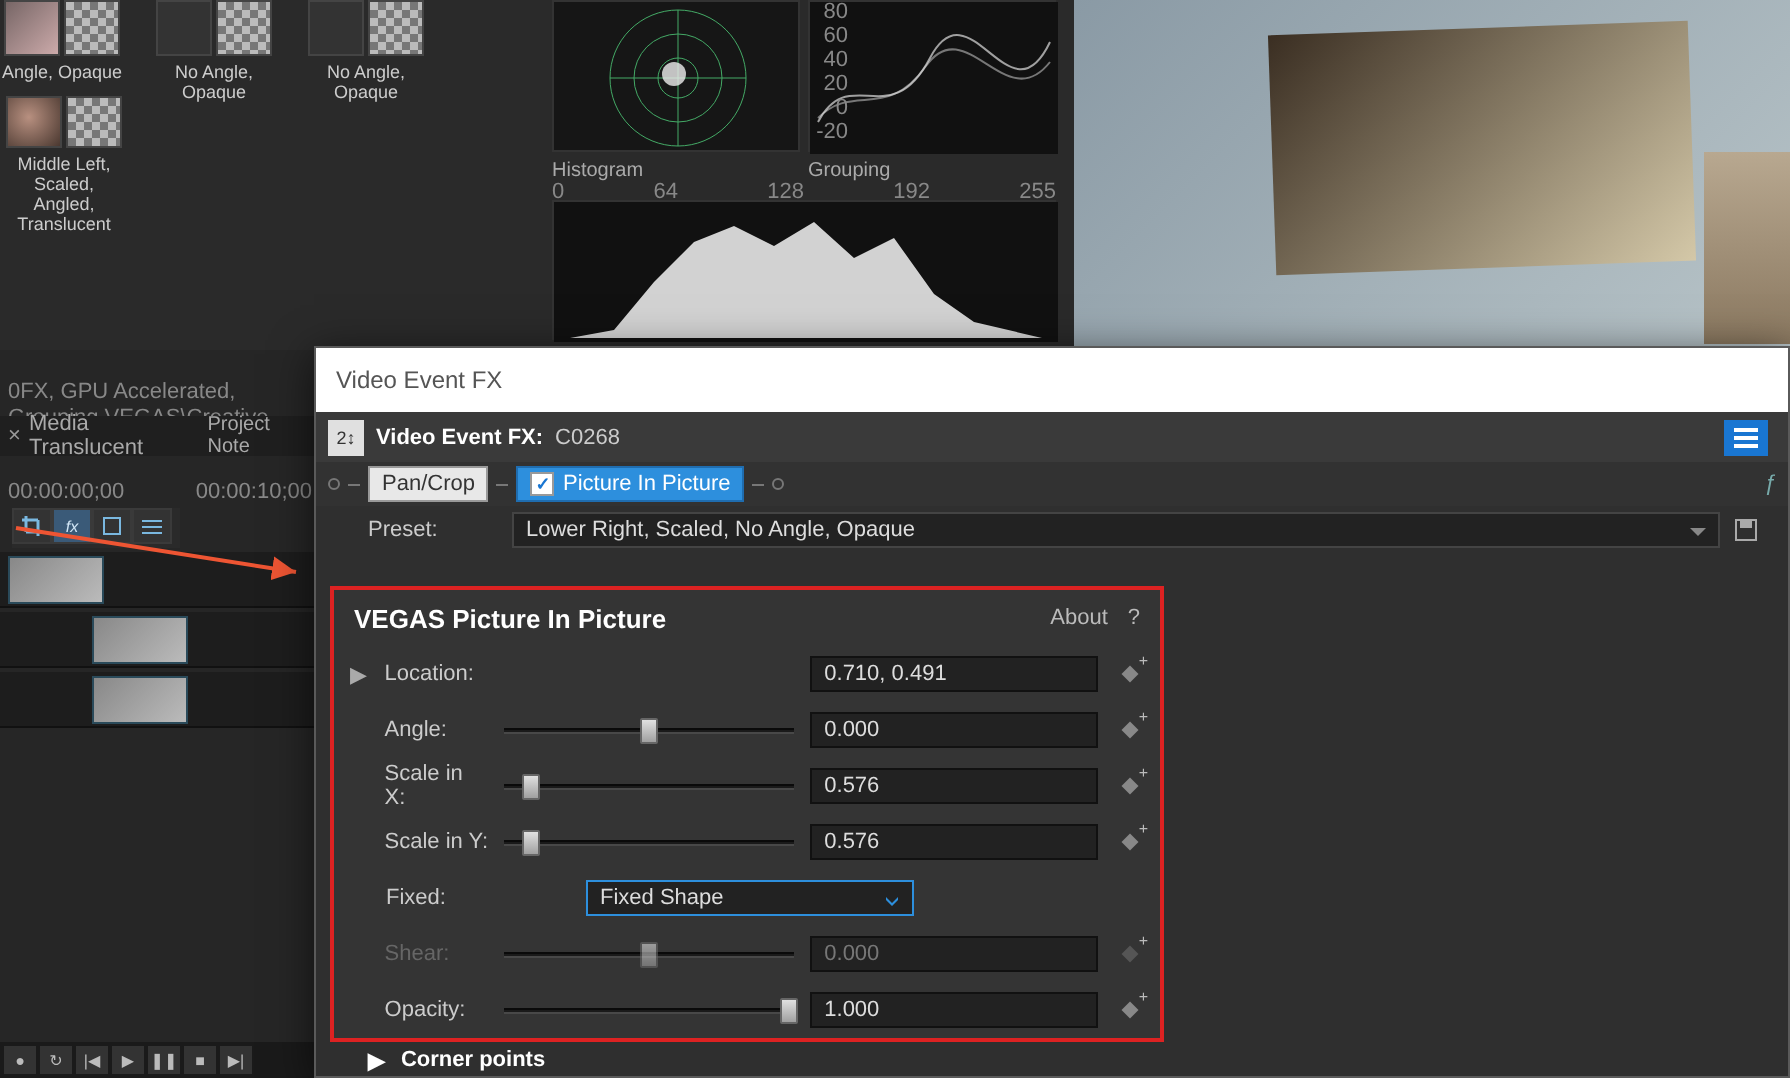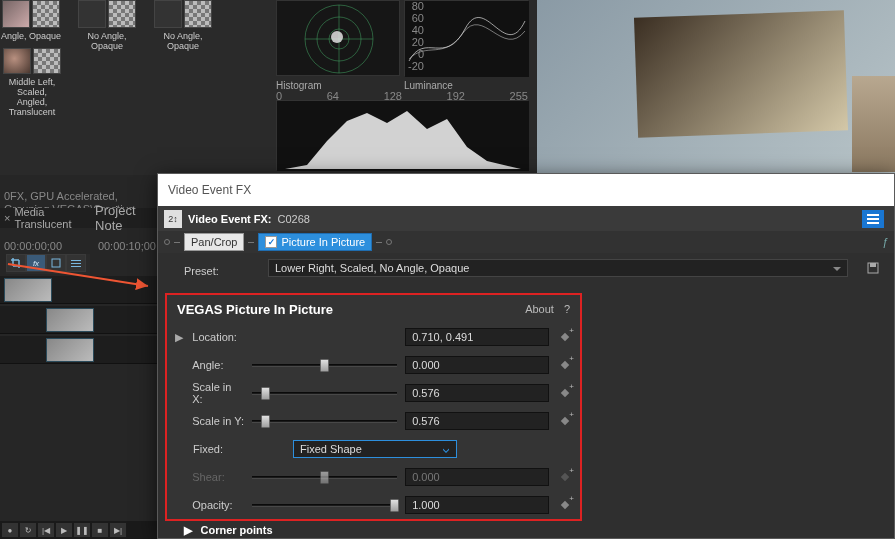--- a/index.html
+++ b/index.html
@@ -31,21 +31,21 @@
 .fx-header .label{font-weight:600}
 .fx-header .blue-btn{position:absolute;right:10px;width:22px;height:18px;background:#1976d2;display:flex;align-items:center;justify-content:center}
 .fx-header .blue-btn span{display:block;width:12px;height:2px;background:#fff;box-shadow:0 -4px 0 #fff,0 4px 0 #fff}
 .chain-row{height:22px;background:#323232;display:flex;align-items:center;padding:0 6px;gap:4px;position:relative}
 .chain-node-o{width:6px;height:6px;border:1px solid #777;border-radius:50%}
 .chain-line{width:6px;height:1px;background:#777}
 .chain-pill{height:18px;background:#e8e8e8;border:1px solid #999;display:flex;align-items:center;padding:0 6px;color:#333;gap:4px;font-size:11px}
 .chain-pill.active{background:#2d8fdd;color:#fff;border-color:#1f6db0}
 .chain-pill .chk{width:12px;height:12px;background:#fff;border:1px solid #999;display:flex;align-items:center;justify-content:center;color:#1976d2;font-size:9px;font-weight:bold}
 .chain-fx-icon{position:absolute;right:6px;font-style:italic;color:#7aa;font-size:11px}
-.preset-row{height:24px;display:flex;align-items:flex-end;padding:0 12px 0 26px;gap:12px}
+.preset-row{height:24px;display:flex;align-items:center;padding:0 12px 0 26px;}
 .preset-row .pl{width:72px;color:#ccc}
 .preset-combo{flex:1;height:18px;background:#222;border:1px solid #444;color:#ddd;padding:0 18px 0 6px;display:flex;align-items:center;position:relative}
 .preset-combo::after{content:"";position:absolute;right:6px;top:7px;border-left:4px solid transparent;border-right:4px solid transparent;border-top:4px solid #888}
 .preset-save{width:18px;height:18px;display:flex;align-items:center;justify-content:center;color:#aaa;margin-left:4px}
 .panel-outline{position:absolute;top:119px;left:7px;right:312px;height:228px;border:2px solid #d22}
 .panel{position:absolute;top:121px;left:9px;right:314px;height:224px;background:#343434}
 .panel-head{height:28px;display:flex;align-items:center;justify-content:space-between;padding:0 10px;background:#343434}
 .panel-head .title{color:#fff;font-weight:600;font-size:13px}
 .panel-head .right{display:flex;gap:10px;color:#bbb}
 .panel-head .right span{cursor:pointer}
@@ -124,21 +124,21 @@
 </div>
 <div style="position:absolute;left:404px;top:0;width:20px;font-size:8px;color:#888;text-align:right">
   <div>80</div>
     <div>60</div>
     <div>40</div>
     <div>20</div>
     <div>0</div>
     <div>-20</div>
 </div>
 <div style="position:absolute;left:276px;top:78px" class="scope-label">Histogram</div>
-<div style="position:absolute;left:404px;top:78px" class="scope-label">Luminance</div>
+<div style="position:absolute;left:404px;top:78px" class="scope-label">Grouping</div>
 <div style="position:absolute;left:276px;top:90px;width:252px;display:flex;justify-content:space-between;color:#888;font-size:8px">
   <span>0</span>
     <span>64</span>
     <span>128</span>
     <span>192</span>
     <span>255</span>
 </div>
 <div class="scope" style="left:276px;top:100px;width:252px;height:70px">
   <svg width="252" height="70">
       <rect width="252" height="70" fill="#111"></rect>
@@ -150,21 +150,21 @@
 <div class="prev2" style="left:636px;top:14px;width:210px;height:120px;transform:rotate(-2deg)"></div>
 <div class="prev" style="left:852px;top:76px;width:43px;height:96px;background:linear-gradient(#b8a890,#8a7860)"></div>
 
 <div class="infotext">
   <div>0FX, GPU Accelerated, Grouping VEGAS\Creative</div>
     <div>mputer Products Intl. Co.</div>
 </div>
 <div class="toolbar-strip" style="top:208px">
   <span class="x">×</span>
   <span>Media Translucent</span>
-  <span style="margin-left:auto;font-size:13px">Project Note</span>
+  <span style="margin-left:auto;font-size:10px">Project Note</span>
 </div>
 <div class="timecode-row">
   <span>00:00:00;00</span>
     <span>00:00:10;00</span>
 </div>
 <div class="tl-tools">
   <div class="tool">
       <svg width="10" height="10">
         <path d="M2 0v8M0 2h8M8 10V2M10 8H2" stroke="#7ab8e0" stroke-width="1.5"></path>
       </svg>

